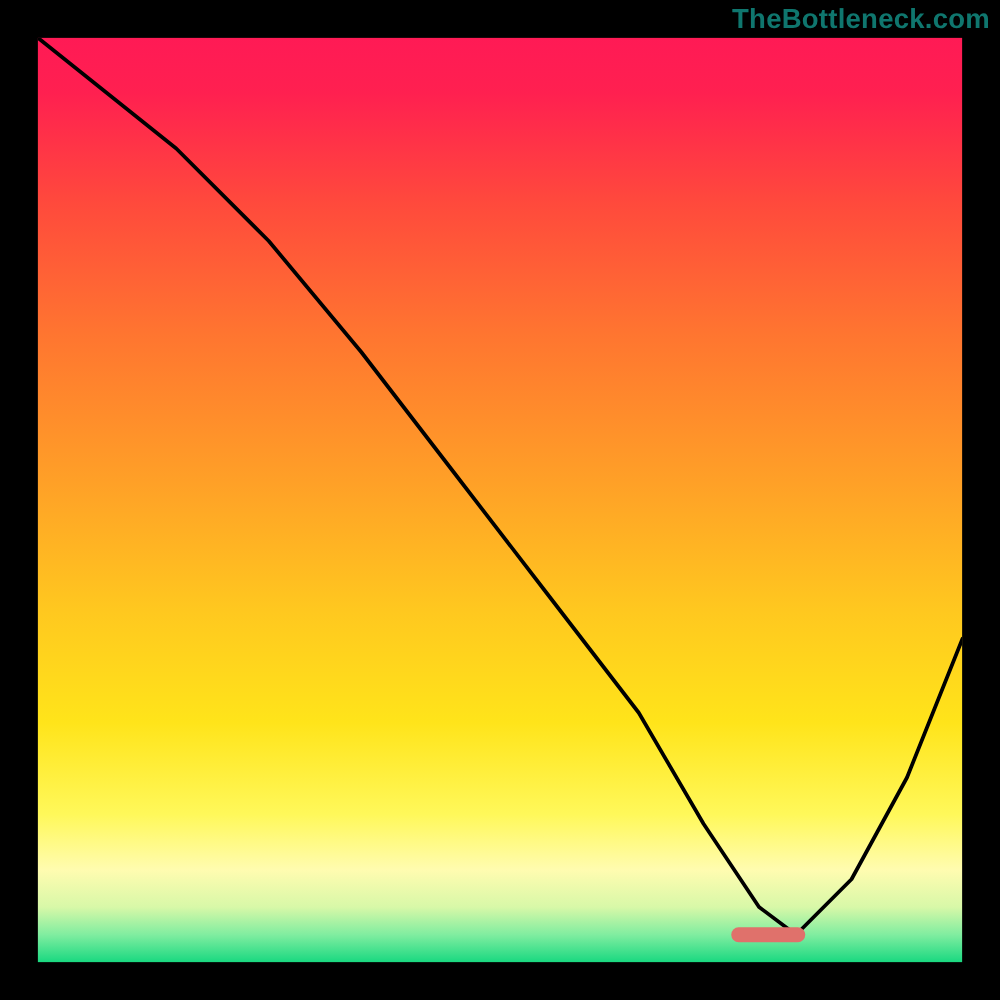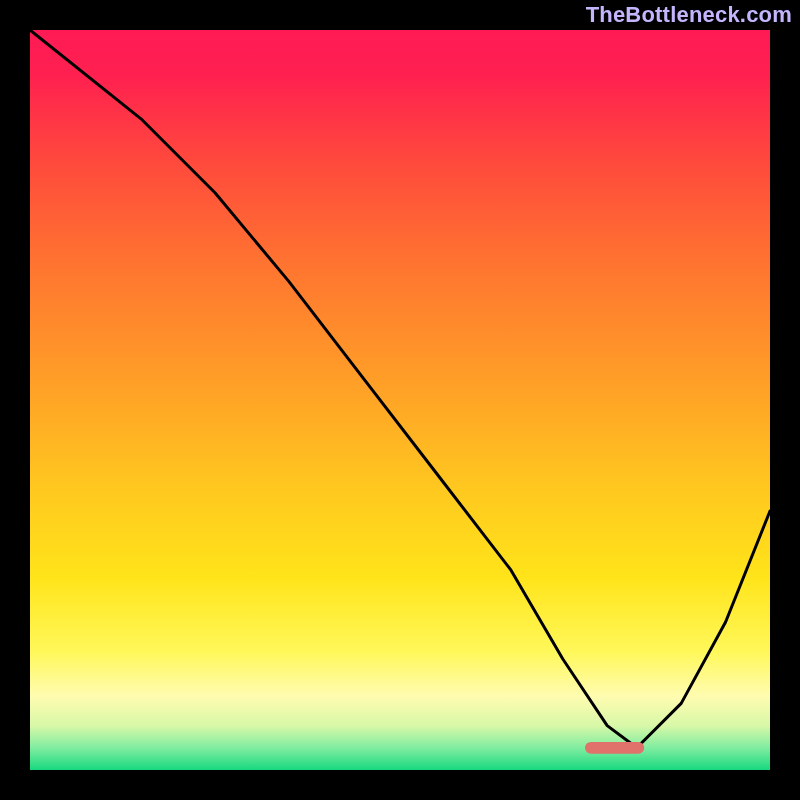--- a/index.html
+++ b/index.html
@@ -24,21 +24,21 @@
     width: 748px;
     height: 748px;
     border: 4px solid #000;
     box-sizing: border-box;
     overflow: hidden;
   }
   .watermark {
     position: absolute;
     top: 2px;
     right: 8px;
-    color: #c4b5fd;
+    color: #0f766e;
     font-size: 22px;
     font-weight: 600;
     letter-spacing: 0.2px;
     z-index: 10;
   }
   svg.gradient-bg {
     position: absolute;
     left: 0;
     top: 0;
     width: 100%;

